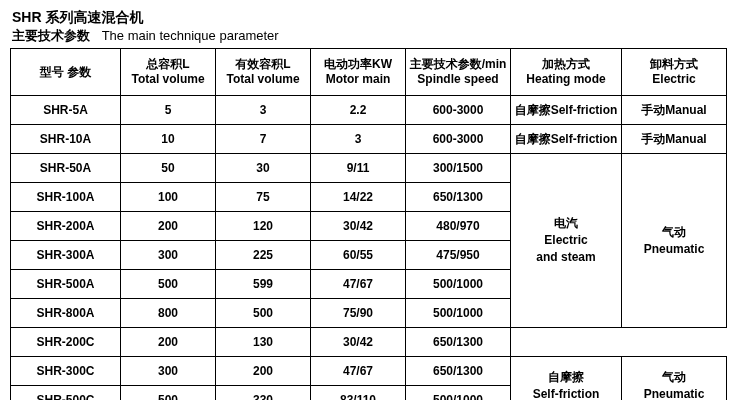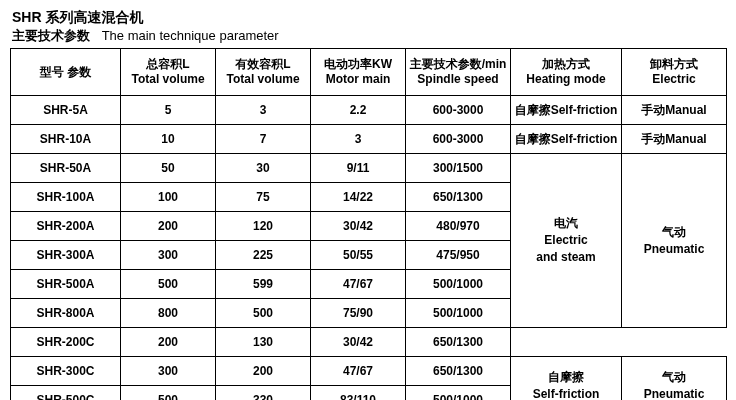--- a/index.html
+++ b/index.html
@@ -188,21 +188,21 @@
         <td>200</td>
         <td>120</td>
         <td>30/42</td>
         <td>480/970</td>
       </tr>
 
       <tr>
         <td class="model">SHR-300A</td>
         <td>300</td>
         <td>225</td>
-        <td>50/55</td>
+        <td>60/55</td>
         <td>475/950</td>
       </tr>
 
       <tr>
         <td class="model">SHR-500A</td>
         <td>500</td>
         <td>599</td>
         <td>47/67</td>
         <td>500/1000</td>
       </tr>

